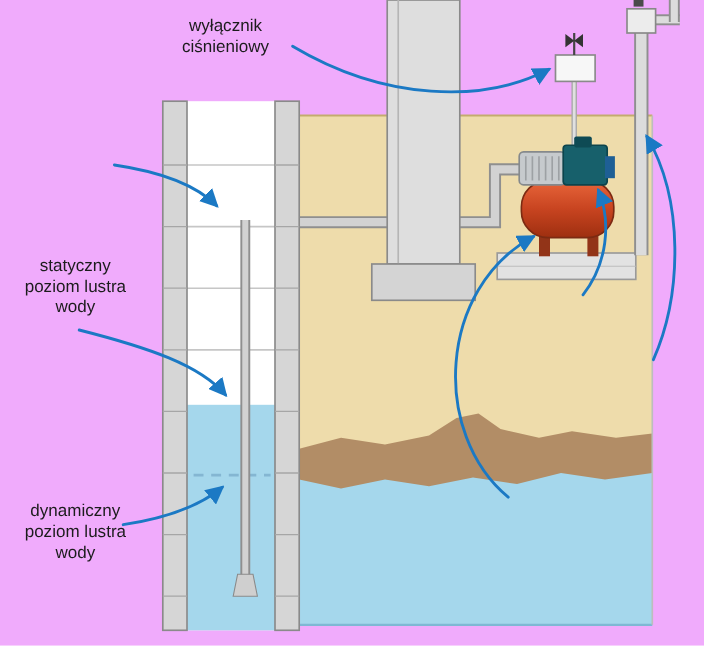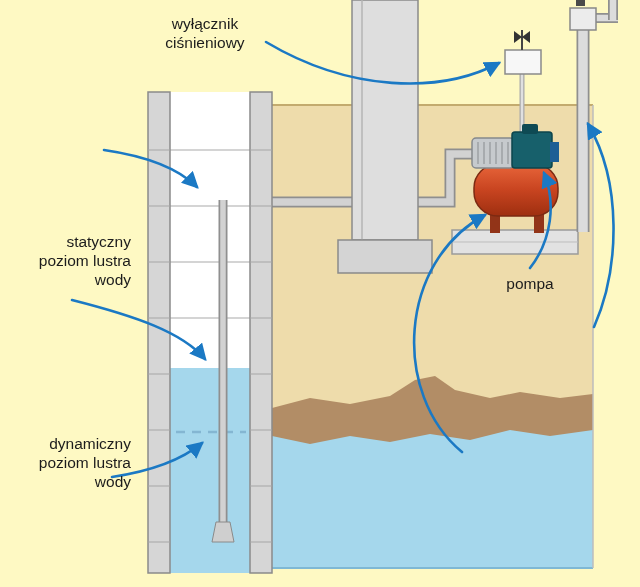--- a/index.html
+++ b/index.html
@@ -1,34 +1,34 @@
 <!DOCTYPE html>
 <html><head>
 <meta charset="utf-8">
 <style>
   html,body{margin:0;padding:0;background:#fff;}
   .stage{
     position:relative;
     width:640px;height:587px;
-    background:#fef9c3;
+    background:#f0abfc;
     font-family:"Liberation Sans", sans-serif;
     overflow:hidden;
   }
   .stage svg{position:absolute;left:0;top:0;}
   .label{
     position:absolute;
     color:#1c1c1c;
     font-size:15.5px;
     line-height:19px;
     font-weight:400;
     white-space:pre-line;
     pointer-events:none;
   }
   .c{text-align:center;}
-  .l{text-align:right;}
+  .l{text-align:center;}
 </style>
 </head>
 <body>
 
 <div class="stage">
 
   <svg width="640" height="587" viewBox="0 0 640 587">
     <defs>
       <linearGradient id="tankGrad" x1="0" y1="0" x2="0" y2="1">
         <stop offset="0" stop-color="#e8653a"></stop>
@@ -122,20 +122,19 @@
   </svg>
 
   <div class="label c" style="left:140px;top:14px;width:130px;">wyłącznik
 ciśnieniowy</div>
 
 
   <div class="label l" style="left:6px;top:232px;width:125px;">statyczny
 poziom lustra
 wody</div>
 
-  <div class="label l" style="left:6px;top:434px;width:125px;">dynamiczny
+  <div class="label l" style="left:6px;top:455px;width:125px;">dynamiczny
 poziom lustra
 wody</div>
 
-  <div class="label c" style="left:490px;top:274px;width:80px;">pompa</div>
 
 
 </div>
 
 </body></html>

